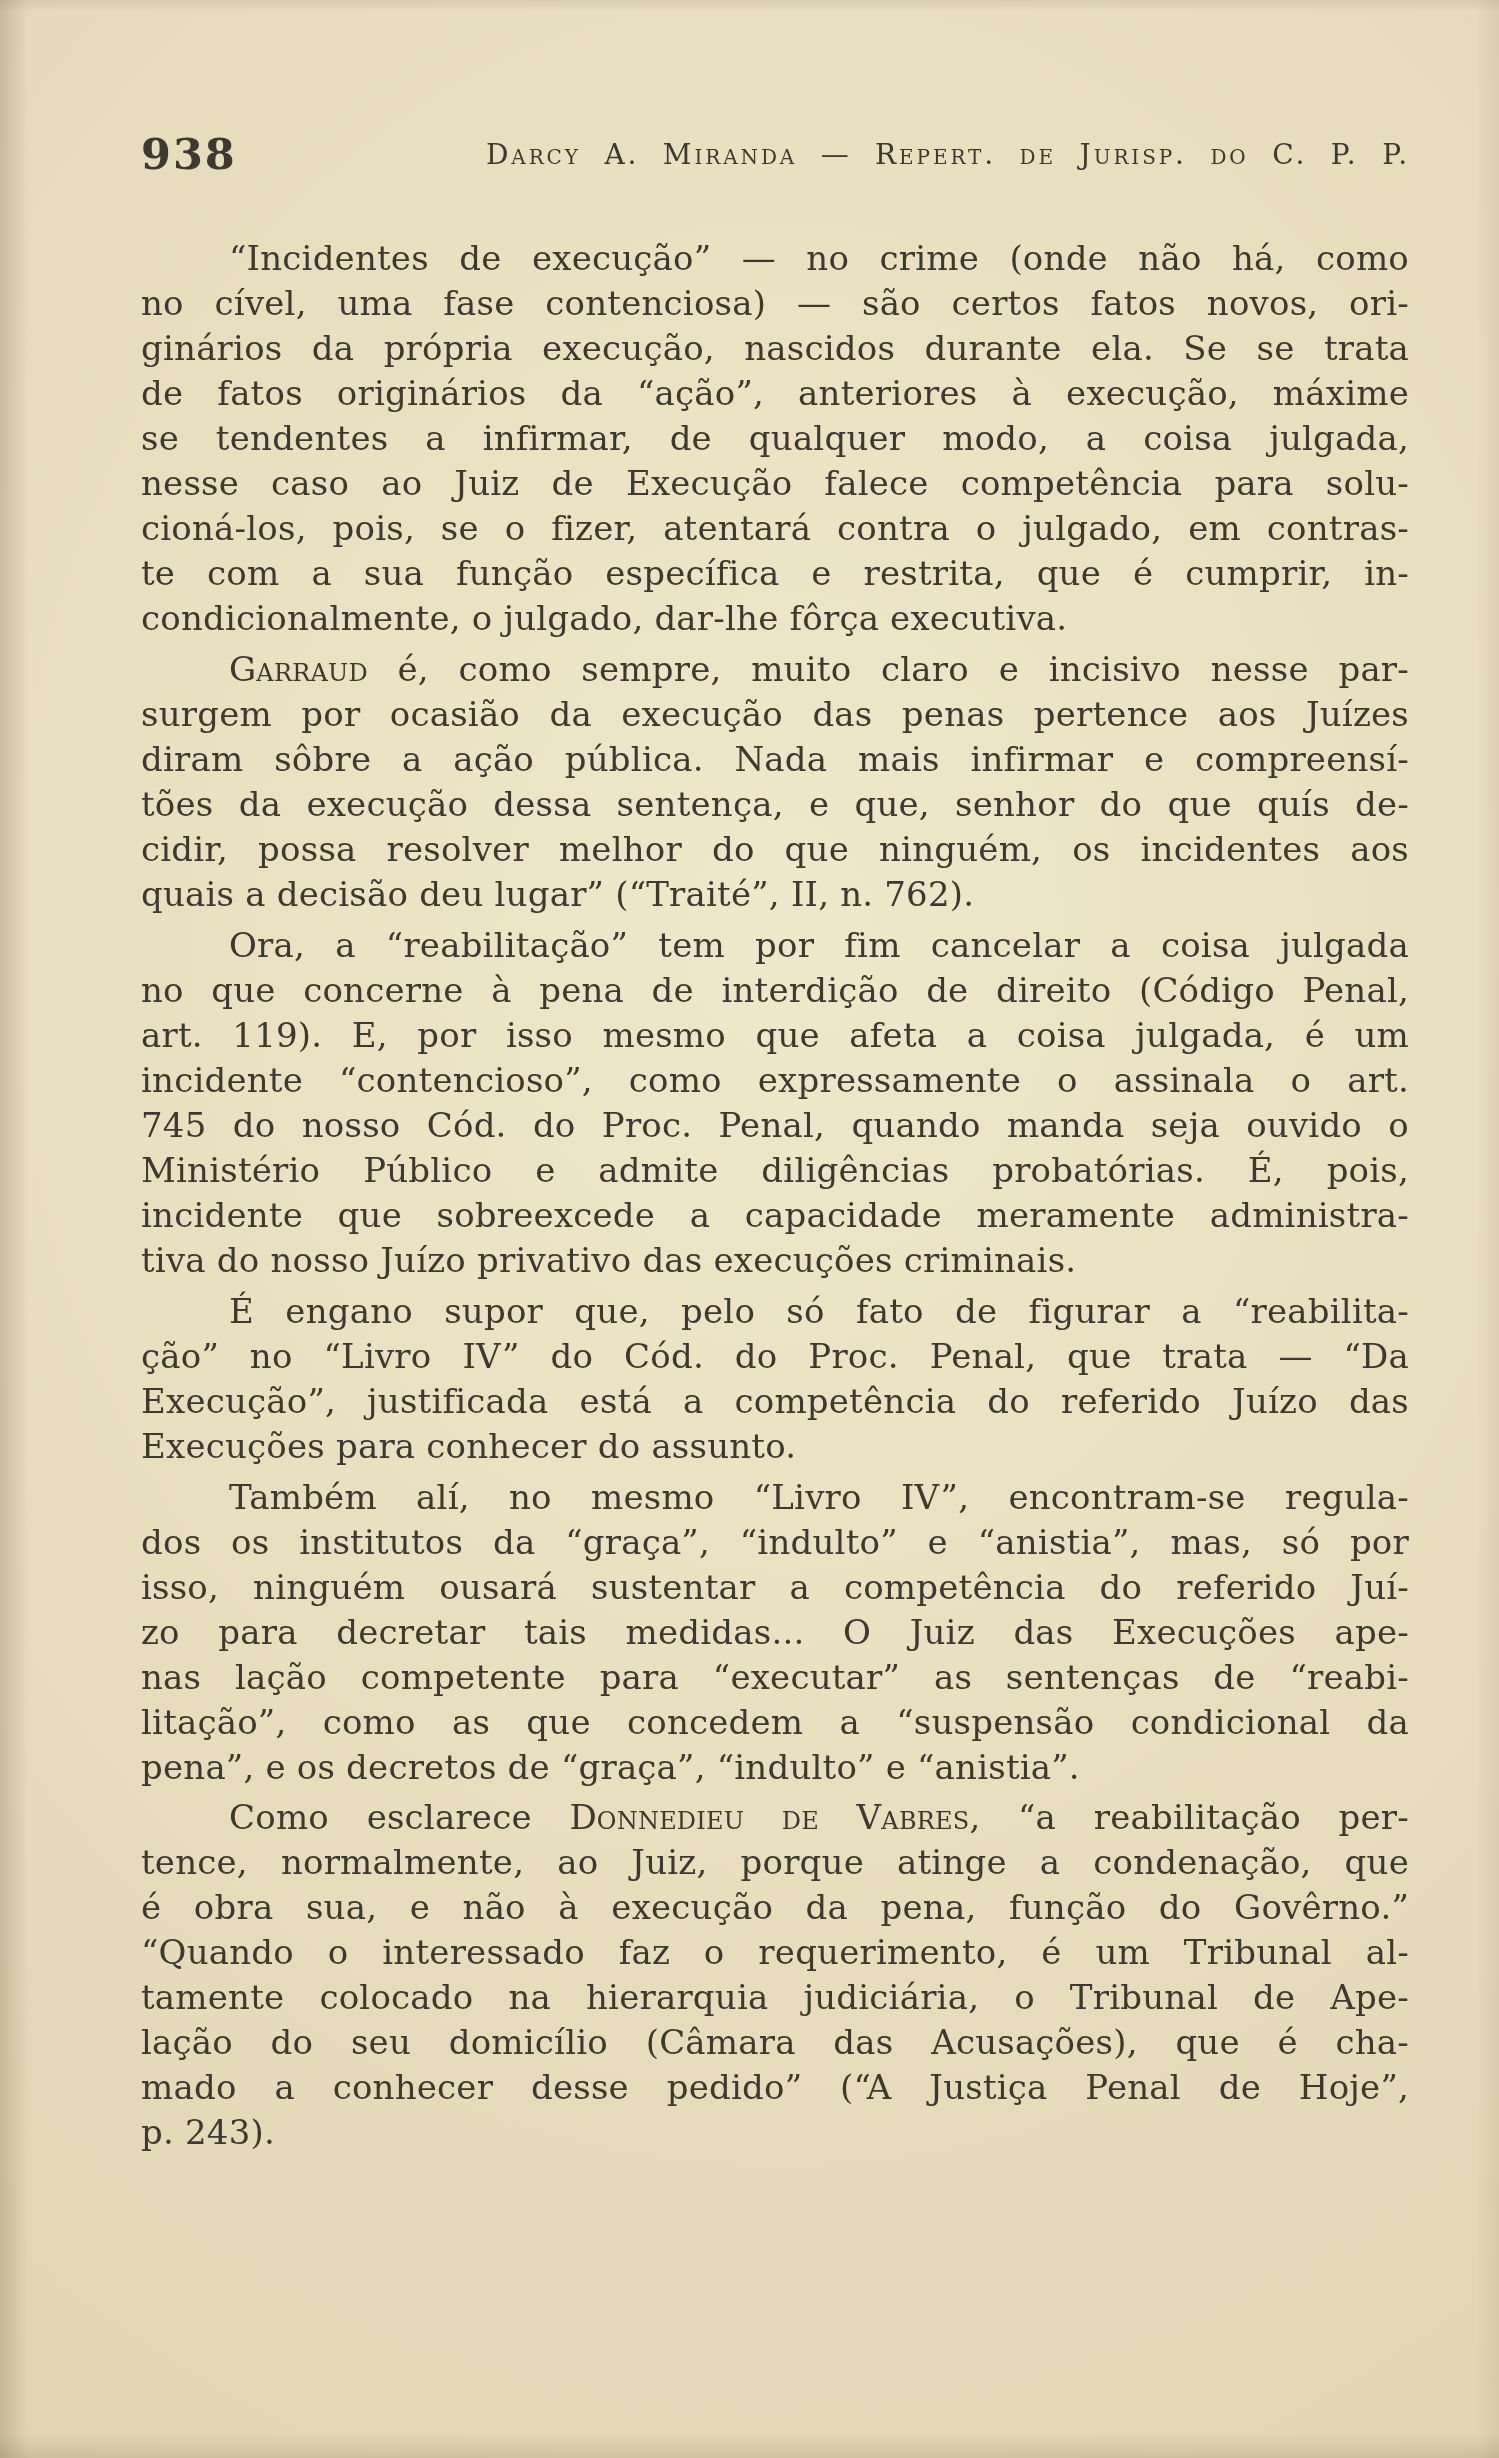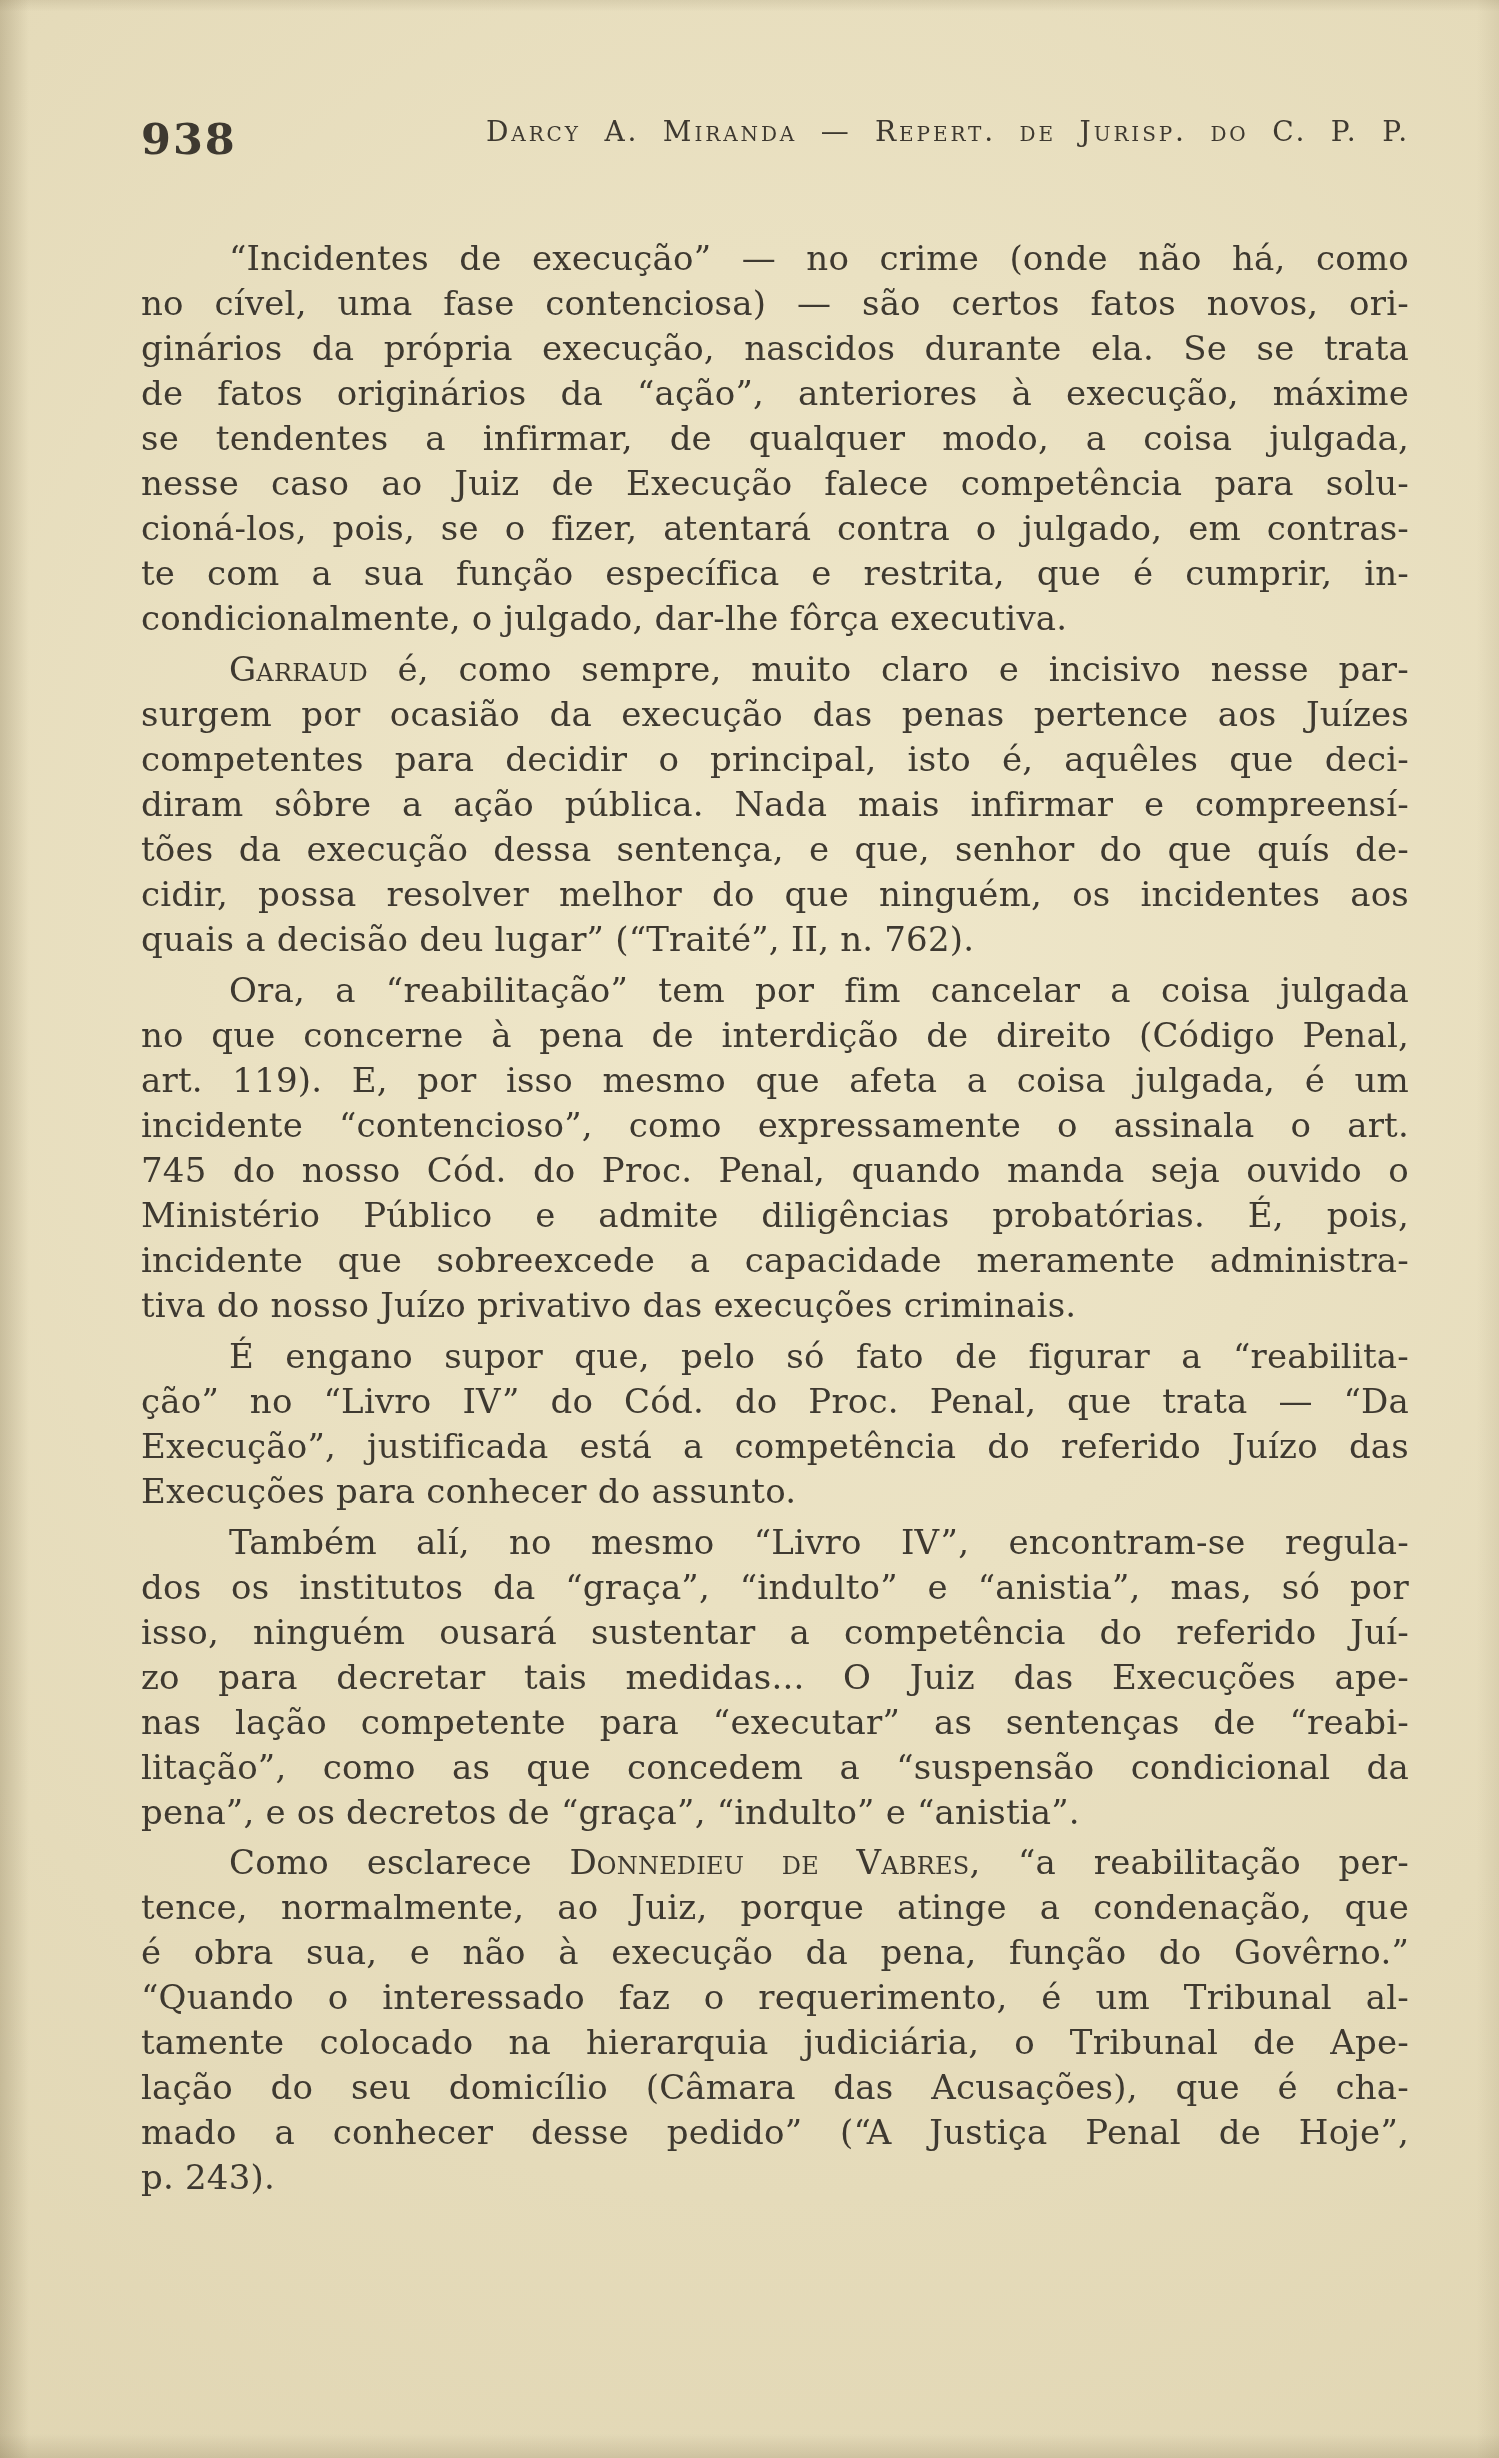--- a/index.html
+++ b/index.html
@@ -19,25 +19,25 @@
     background:
       linear-gradient(90deg,  rgba(104,88,54,.24), rgba(104,88,54,0) 29px),
       linear-gradient(270deg, rgba(104,88,54,.10), rgba(104,88,54,0) 23.4px),
       linear-gradient(180deg, rgba(104,88,54,.12), rgba(104,88,54,0) 11.7px),
       linear-gradient(0deg,   rgba(104,88,54,.18), rgba(104,88,54,0) 25px),
       radial-gradient(115% 85% at 52% 38%, rgba(255,252,238,.30), rgba(148,128,86,.13)),
       var(--paper, #e9dfbc);
   }
   .page-header {
     position: absolute;
-    top: 118px;
+    top: 133px;
     left: 141px;
     right: 90px;
     display: flex;
-    align-items: flex-start;
+    align-items: center;
   }
   .page-number {
     font-size: 43px;
     font-weight: 700;
     letter-spacing: 2px;
     line-height: 1;
   }
   .running-title {
     margin-left: auto;
     font-size: 28px;
@@ -83,21 +83,20 @@
         <div class="line">de fatos originários da “ação”, anteriores à execução, máxime</div>
         <div class="line">se tendentes a infirmar, de qualquer modo, a coisa julgada,</div>
         <div class="line">nesse caso ao Juiz de Execução falece competência para solu-</div>
         <div class="line">cioná-los, pois, se o fizer, atentará contra o julgado, em contras-</div>
         <div class="line">te com a sua função específica e restrita, que é cumprir, in-</div>
         <div class="line last">condicionalmente, o julgado, dar-lhe fôrça executiva.</div>
       </div>
       <div class="paragraph">
         <div class="line first"><span class="sc">Garraud</span><span> é, como sempre, muito claro e incisivo nesse par-</span></div>
         <div class="line">surgem por ocasião da execução das penas pertence aos Juízes</div>
-        <div class="line">competentes para decidir o principal, isto é, aquêles que deci-</div>
         <div class="line">diram sôbre a ação pública. Nada mais infirmar e compreensí-</div>
         <div class="line">tões da execução dessa sentença, e que, senhor do que quís de-</div>
         <div class="line">cidir, possa resolver melhor do que ninguém, os incidentes aos</div>
         <div class="line last">quais a decisão deu lugar” (“Traité”, II, n. 762).</div>
       </div>
       <div class="paragraph">
         <div class="line first">Ora, a “reabilitação” tem por fim cancelar a coisa julgada</div>
         <div class="line">no que concerne à pena de interdição de direito (Código Penal,</div>
         <div class="line">art. 119). E, por isso mesmo que afeta a coisa julgada, é um</div>
         <div class="line">incidente “contencioso”, como expressamente o assinala o art.</div>

